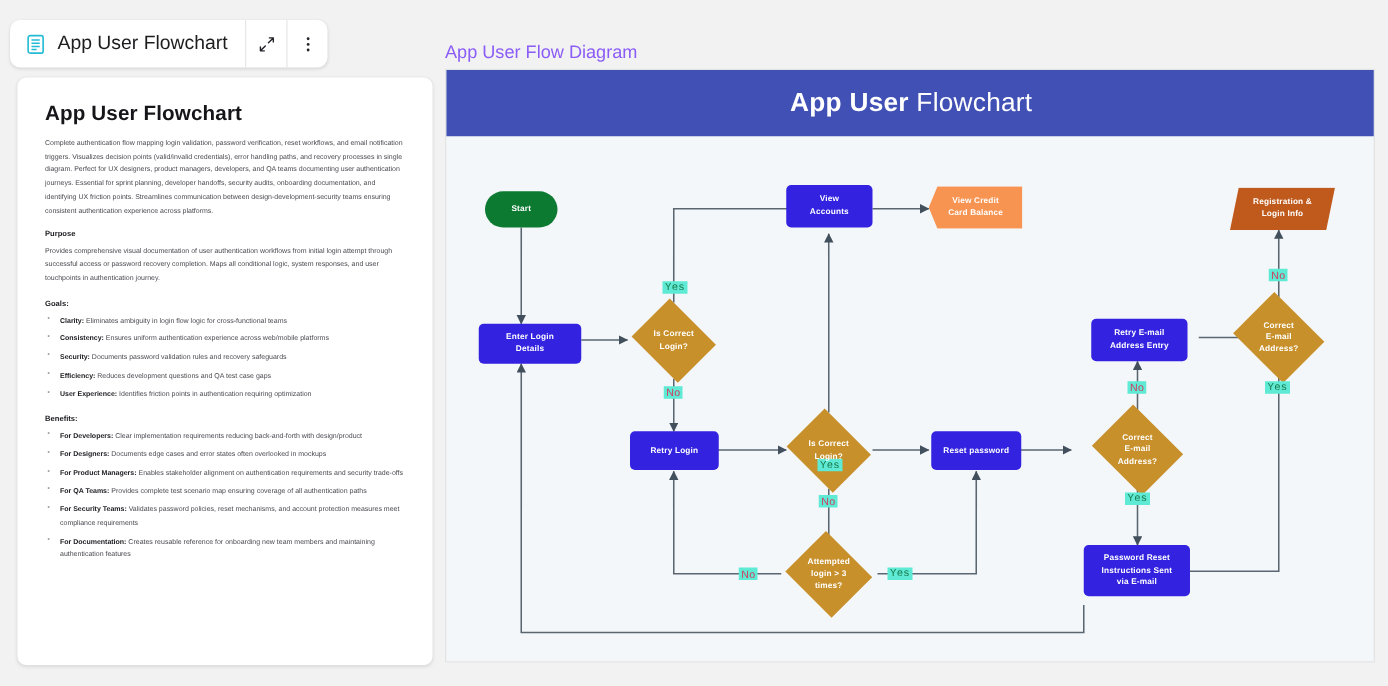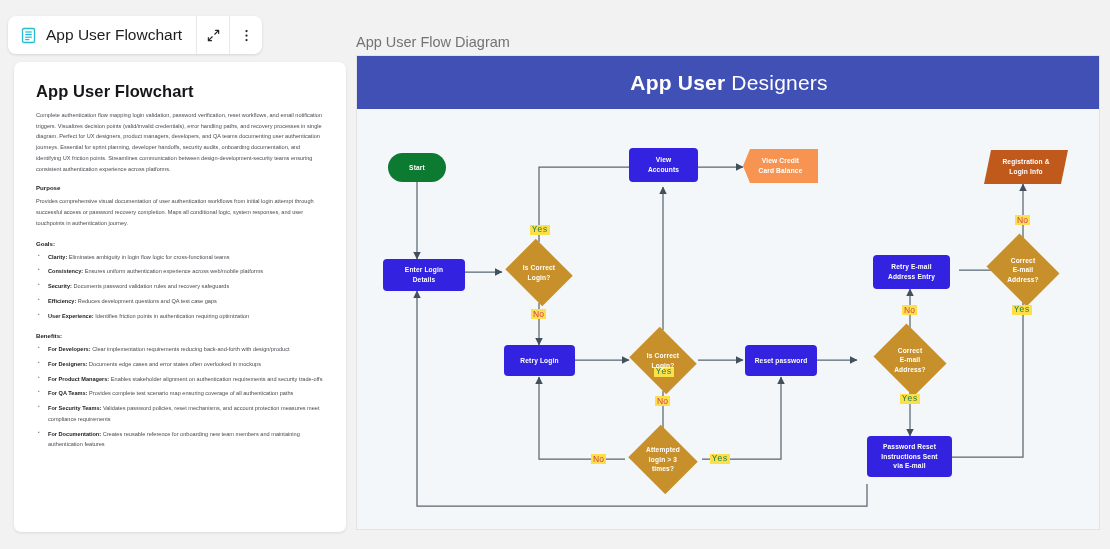--- a/index.html
+++ b/index.html
@@ -64,21 +64,21 @@
   .panel li::before {
     content: "\25AA"; position: absolute; left: 2px; top: -1px;
     font-size: 5px; color: #8b8b93;
   }
   .panel li b { color: #1b1b20; font-weight: bold; }
 
   
   .right-col { position: absolute; left: 354px; top: 0; width: 756px; height: 549px; }
   .diagram-label {
     position: absolute; left: 2px; top: 34px;
-    font-size: 14.5px; color: #737373;
+    font-size: 14.5px; color: #8b5cf6;
   }
   .canvas-wrap {
     position: absolute; left: 2px; top: 55px;
     width: 744px; height: 475px;
     background: #f4f7fa;
     border: 1px solid #e3e3e3;
     overflow: hidden;
   }
   .canvas-header {
     position: absolute; left: 0; top: 0; width: 744px; height: 53px;
@@ -102,21 +102,21 @@
   .n-decision .dlabel { position: relative; z-index: 2; padding: 0 4px; }
   .diamond-bg {
     position: absolute; left: 0; top: 0; width: 100%; height: 100%;
     background: #c8902a; transform: rotate(45deg) scale(.707);
   }
   .n-hex-flag { background: #f79452; }
   .n-para { background: #bf5a1c; }
 
   .edge-label {
     position: absolute; font-size: 8.5px; letter-spacing: .2px;
-    background: #fde047; padding: 0 2px;
+    background: #5eead4; padding: 0 2px;
   }
   .lbl-yes { color: #1b7a4b; font-family: Liberation Mono, monospace; }
   .lbl-no  { color: #d33a5e; }
 </style>
 </head>
 <body>
 
 <div class="app">
 
   <div class="left-col">
@@ -178,21 +178,21 @@
         </ul>
     </div>
   </div>
 
   <div class="right-col">
     <div class="diagram-label">App User Flow Diagram</div>
 
     <div class="canvas-wrap">
       <div class="canvas-header">
         <div class="ht">
-          <b>App User</b><span> Designers</span>
+          <b>App User</b><span> Flowchart</span>
         </div>
       </div>
 
       <div class="stage">
 
         <svg width="744" height="422">
           <defs>
             <marker id="ar" markerWidth="7" markerHeight="7" refX="5.6" refY="3" orient="auto">
               <path d="M0,0 L6,3 L0,6 z" fill="#41505c"></path>
             </marker>

